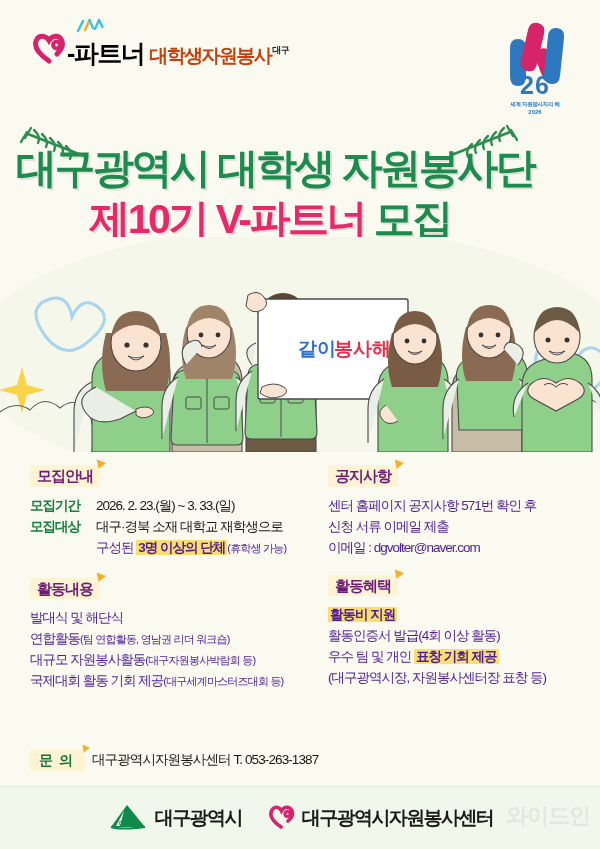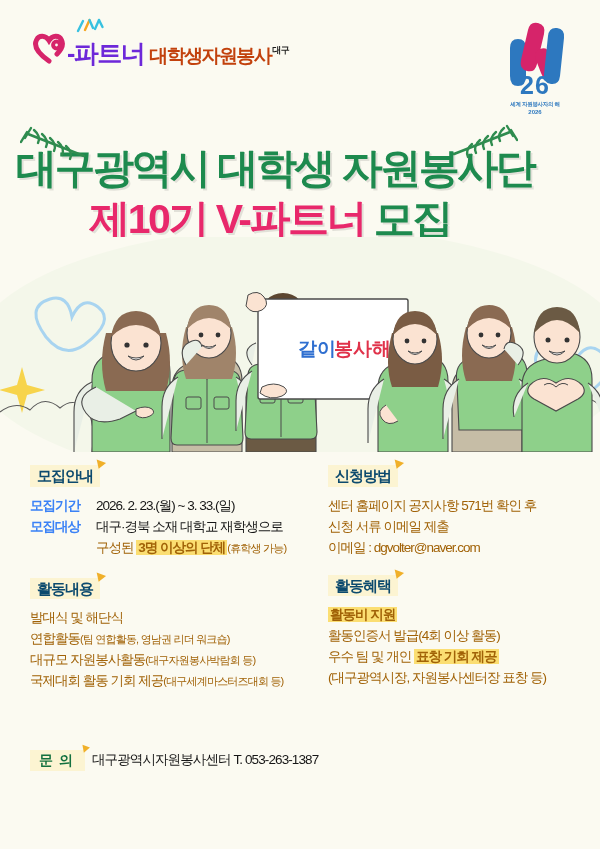--- a/index.html
+++ b/index.html
@@ -20,21 +20,21 @@
     position:absolute;left:0;top:0;width:600px;height:122px;
     background:#fbfaf1;
   }
   .vp-logo{position:absolute;left:32px;top:30px;display:flex;align-items:flex-end;}
   .vp-heart{
     position:relative;width:34px;height:34px;margin-right:1px;
   }
   .vp-heart svg{display:block;}
   .vp-spark{position:absolute;left:44px;top:-12px;}
   .vp-part{
-    font-size:25px;font-weight:bold;color:#6d28d9;letter-spacing:-1.5px;
+    font-size:25px;font-weight:bold;color:#000000;letter-spacing:-1.5px;
     line-height:1;position:relative;top:2px;
   }
   .vp-sub{
     font-size:19px;font-weight:bold;color:#c2410c;letter-spacing:-1.6px;
     line-height:1;position:relative;top:1px;margin-left:5px;
   }
   .vp-sup{font-size:9px;font-weight:bold;color:#1c1c1c;letter-spacing:-0.5px;
     position:relative;top:-7px;margin-left:1px;}
 
   
@@ -66,34 +66,34 @@
   #illus{position:absolute;left:0;top:237px;width:600px;height:215px;overflow:hidden;}
   #illus svg{display:block;}
 
   
   #info{position:absolute;left:0;top:465px;width:600px;height:320px;}
   .col-l{position:absolute;left:30px;top:0;width:300px;}
   .col-r{position:absolute;left:328px;top:0;width:262px;}
 
   .sec-head{
     display:inline-block;position:relative;
-    font-size:15px;font-weight:bold;color:#0c4a6e;letter-spacing:-1px;
+    font-size:15px;font-weight:bold;color:#701a75;letter-spacing:-1px;
     background:#fcf4d2;padding:3px 7px 3px 7px;line-height:1.05;
   }
   .sec-head .corner{
     position:absolute;right:-5px;top:-4px;width:0;height:0;
     border-left:5px solid transparent;border-right:5px solid transparent;
     border-top:8px solid #f0b02a;transform:rotate(20deg);
   }
   .rows{margin-top:9px;}
   .row{display:flex;align-items:flex-start;font-size:13.5px;color:#161616;
        letter-spacing:-1px;line-height:1.55;}
-  .row .lbl{font-weight:bold;width:66px;flex:0 0 66px;color:#3b82f6;}
+  .row .lbl{font-weight:bold;width:66px;flex:0 0 66px;color:#15803d;}
   .row .val{flex:1;}
-  .line{font-size:13.5px;color:#a16207;letter-spacing:-1px;line-height:1.55;}
+  .line{font-size:13.5px;color:#4c1d95;letter-spacing:-1px;line-height:1.55;}
   .ind{padding-left:66px;}
   .small{font-size:11px;letter-spacing:-0.8px;}
   .hl2{background:#fbde72;padding:0 2px;font-weight:bold;}
 
   .blk{margin-top:16px;}
   .blk2{margin-top:19px;}
 
   
   #contact{position:absolute;left:30px;top:285px;display:flex;align-items:center;}
   .ct-lbl{
@@ -369,21 +369,21 @@
           <div class="line">
             <span>국제대회 활동 기회 제공</span><span class="small">(대구세계마스터즈대회 등)</span>
           </div>
         </div>
       </div>
     </div>
 
     <div class="col-r">
 
       <div class="sec-head">
-        <span>신청방법</span>
+        <span>공지사항</span>
         <span class="corner"></span>
       </div>
       <div class="rows">
         <div class="line">센터 홈페이지 공지사항 571번 확인 후</div>
         <div class="line">신청 서류 이메일 제출</div>
         <div class="line">이메일 : dgvolter@naver.com</div>
       </div>
 
       <div class="blk">
         <div class="sec-head">
@@ -405,14 +405,39 @@
 
     <div id="contact">
       <span class="ct-lbl">
         <span>문의</span>
         <span class="corner"></span>
       </span>
       <span class="ct-val">대구광역시자원봉사센터 T. 053-263-1387</span>
     </div>
   </div>
 
+  <div id="footer">
+    <div class="f-item">
+      <span>
+        <svg width="42" height="28" viewBox="0 0 42 28">
+          <path d="M20 3 L38 25 L4 25 Z" fill="#0f8a4a"></path>
+          <path d="M9 24 L17 9 L13 24 Z" fill="#ffffff"></path>
+          <path d="M4 25 q10 3 34 0" fill="none" stroke="#0f8a4a" stroke-width="2"></path>
+          <text x="12" y="23" font-family="Liberation Sans, sans-serif" font-size="5.2" font-weight="bold" fill="#0f8a4a">DAEGU</text>
+        </svg>
+      </span>
+      <span class="f-text">대구광역시</span>
+    </div>
+
+    <div class="f-item">
+      <span>
+        <svg width="28" height="26" viewBox="0 0 28 26">
+          <path d="M13 24 C3 17 1.5 11 4 7 C6.5 3 11 3.5 13.5 8 C16 3.5 21 3 23.5 7 C25.5 10.5 24 14.5 20 18" fill="none" stroke="#d6246a" stroke-width="3.6" stroke-linecap="round"></path>
+          <circle cx="19.5" cy="11" r="2.6" fill="none" stroke="#d6246a" stroke-width="3"></circle>
+        </svg>
+      </span>
+      <span class="f-text pinkish">대구광역시자원봉사센터</span>
+    </div>
+
+    <div id="watermark">와이드인</div>
+  </div>
 
 </div>
 
 </body></html>

